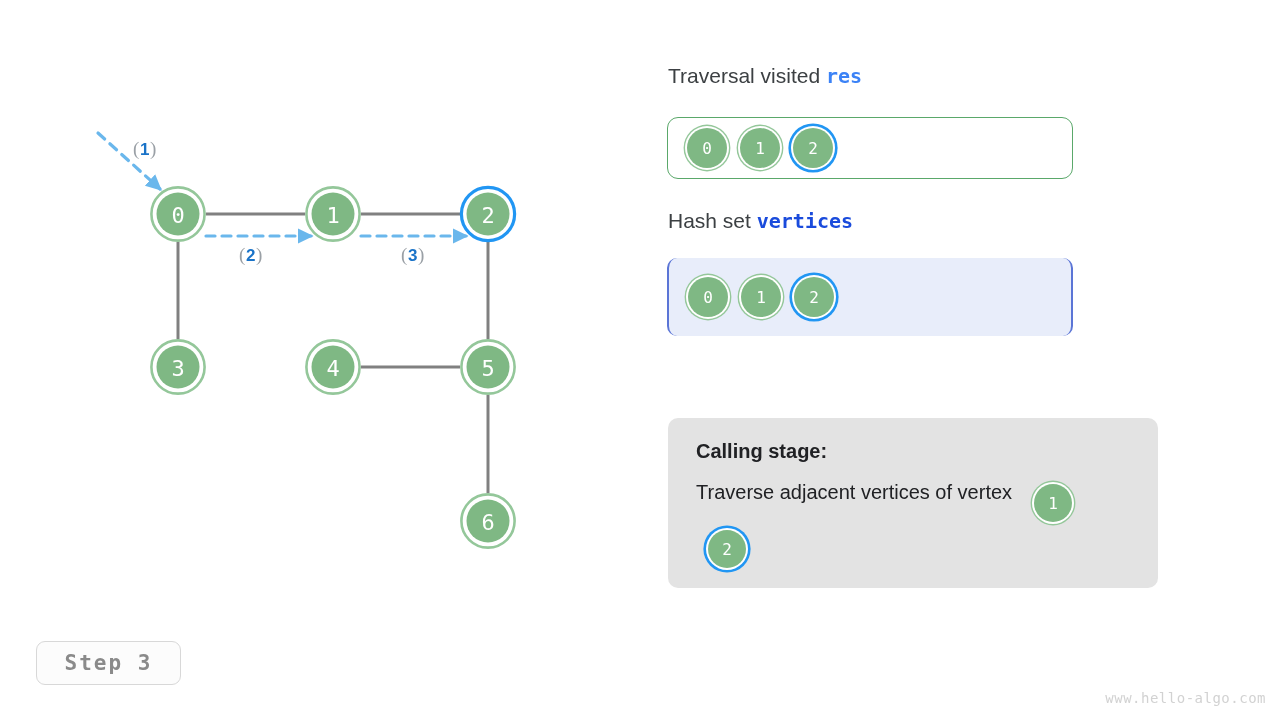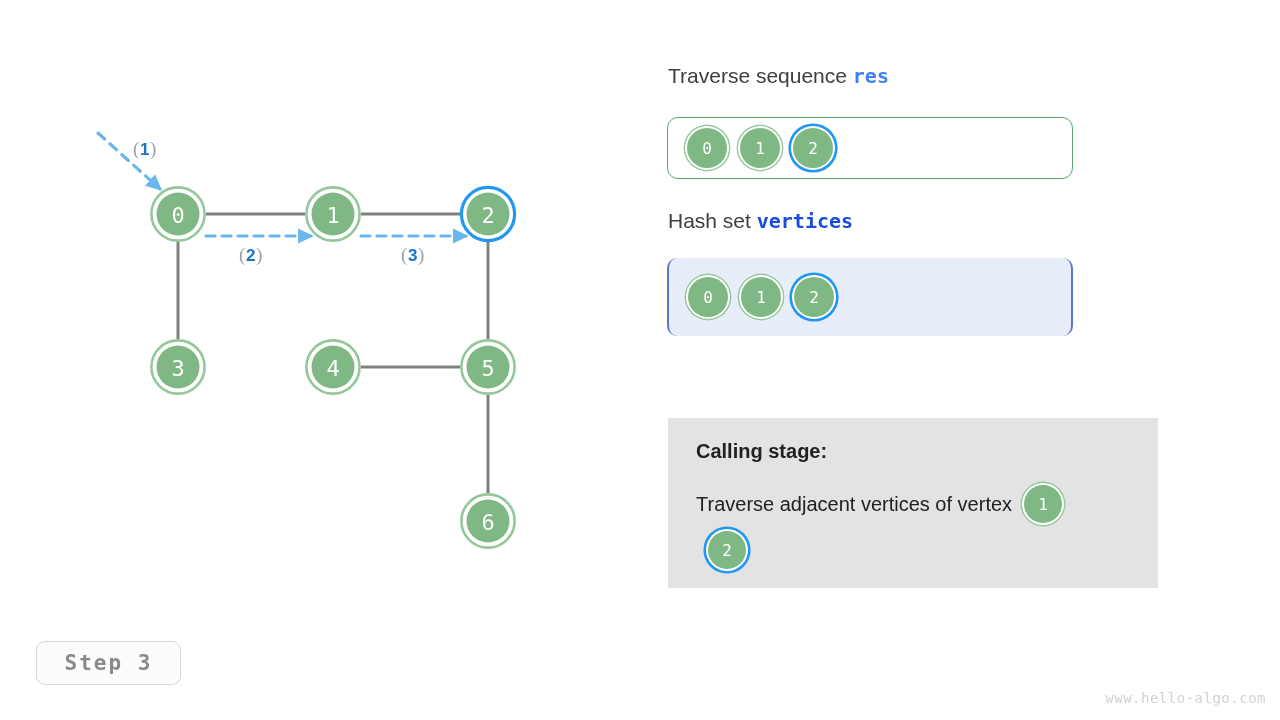--- a/index.html
+++ b/index.html
@@ -156,37 +156,37 @@
   }
 
   
   #calling-stage {
     position: absolute;
     left: 2px;
     top: 418px;
     width: 490px;
     height: 170px;
     background: #e3e3e3;
-    border-radius: 0;
+    border-radius: 10px;
     box-sizing: border-box;
     padding: 22px 26px 0 28px;
   }
   #calling-stage .cs-title {
     font-size: 20px;
     font-weight: bold;
     color: #202124;
     margin-bottom: 18px;
   }
   .cs-line {
     display: flex;
-    align-items: center;
     font-size: 20px;
     color: #202124;
     height: 46px;
     white-space: nowrap;
+    gap: 10px;
   }
   .cs-line .chip { margin-left: 12px; width: 38px; height: 38px; flex: 0 0 38px; }
 </style>
 </head>
 <body>
 
 <div id="graph-panel">
   <svg id="graph-svg" width="640" height="620">
     <defs>
       <marker id="arrowhead" markerWidth="6" markerHeight="6" refX="4.2" refY="3" orient="auto" markerUnits="strokeWidth">
@@ -274,21 +274,21 @@
   <span>Step 3</span>
 </div>
 
 <div id="watermark">
   <span>www.hello-algo.com</span>
 </div>
 
 <div id="right-panel">
 
   <div class="section-title" style="left:2px; top:64px;">
-    <span>Traverse sequence </span><span class="code-green">res</span>
+    <span>Traversal visited </span><span class="code-green">res</span>
   </div>
 
   <div id="res-box" class="value-box">
       <div class="chip">
         <span>0</span>
       </div>
       <div class="chip">
         <span>1</span>
       </div>
       <div class="chip highlight">

